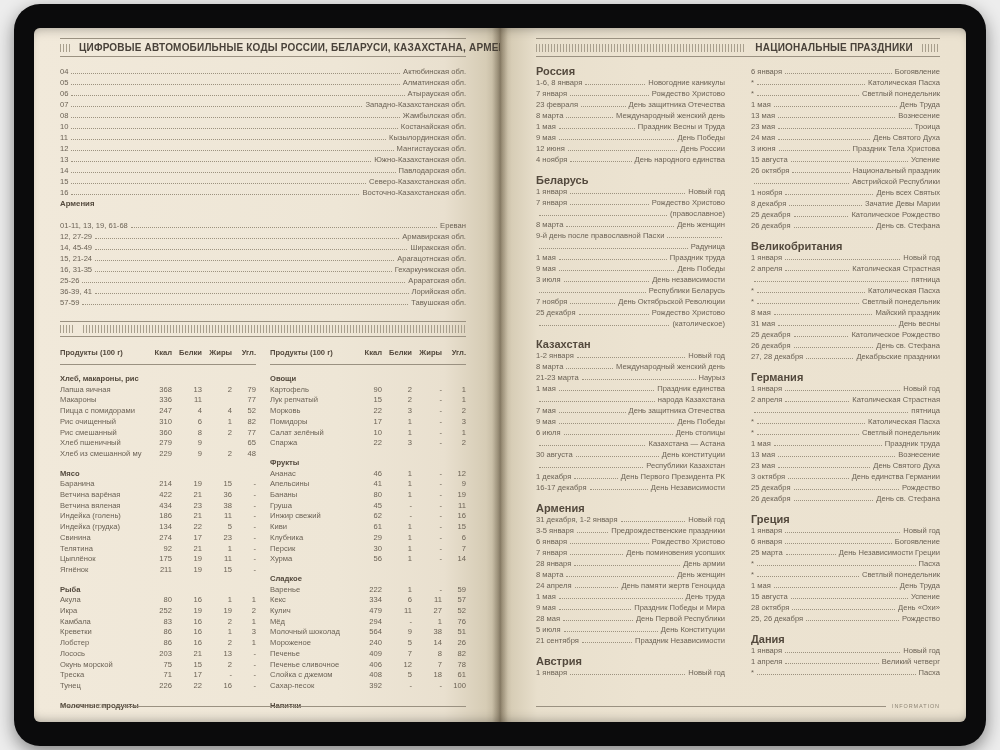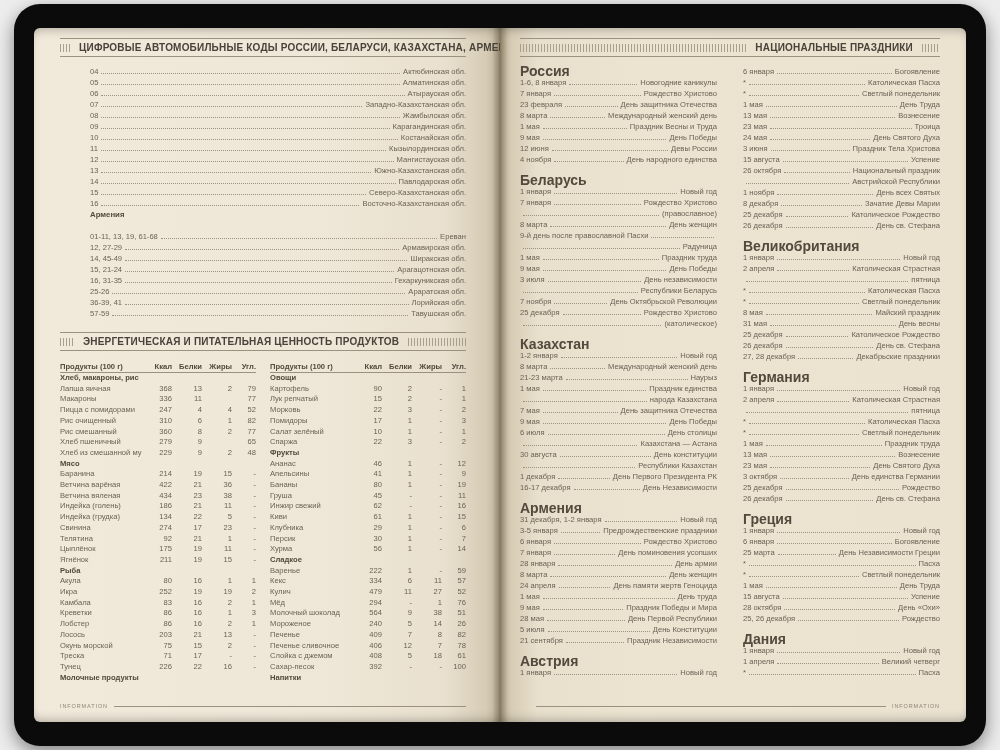--- a/index.html
+++ b/index.html
@@ -25,21 +25,21 @@
     border-radius:0 6px 6px 0;
     box-shadow:inset 0 8px 12px -8px rgba(0,0,0,.35), inset 0 -8px 12px -8px rgba(0,0,0,.35);
   }
   .gutter{
     position:absolute;left:50%;top:0;bottom:0;width:16px;transform:translateX(-50%);
     background:linear-gradient(90deg,transparent,rgba(70,58,38,.28) 40%,rgba(70,58,38,.4) 50%,rgba(70,58,38,.24) 62%,transparent);
     pointer-events:none;z-index:5;
   }
   .content{position:absolute;inset:0;box-sizing:border-box;}
   .page-left .content{padding:10px 34px 0 26px;}
-  .page-right .content{padding:10px 26px 0 20px;}
+  .page-right .content{padding:10px 26px 0 36px;}
 
   
   .sec-header{
     display:flex;align-items:center;gap:9px;
     border-top:1px solid #90877634;border-top:1px solid #9a9181;
     border-bottom:1px solid #9a9181;
     padding:3px 0;margin-bottom:9px;
   }
   .sec-title{
     margin:0;font-size:10px;font-weight:700;color:#49423a;
@@ -53,43 +53,43 @@
   .hatch.fixed-sm{flex:0 0 14px;}
   .hatch.fixed-end{flex:0 0 18px;}
 
   
   .dot-row{display:flex;align-items:baseline;font-size:7.6px;line-height:11px;color:#6b6255;}
   .dot-row .leader{flex:1;border-bottom:1px dotted #9c927f;margin:0 3px 2px;min-width:6px;}
   .dot-row .lhs{white-space:nowrap;}
   .dot-row .rhs{white-space:nowrap;text-align:right;}
 
   
-  .codes-grid{display:flex;gap:14px;margin-left:30px;}
+  .codes-grid{display:flex;gap:14px;}
   .codes-col{flex:1;min-width:0;}
   .codes-country{font-size:7.8px;line-height:11px;font-weight:700;color:#53493d;margin-bottom:11px;}
   .codes-country:empty{display:none;}
 
   
   .nutrition{margin-top:13px;}
   .nutri-grid{display:flex;gap:14px;}
   .nutri-table{flex:1;min-width:0;}
   .nutri-head{display:flex;align-items:flex-start;font-size:7.6px;line-height:10px;font-weight:700;color:#53493d;
-    padding:2px 0 0;border-bottom:1px solid #9a9181;}
+    padding:2px 0 6px;border-bottom:1px solid #9a9181;}
   .nutri-row{display:flex;align-items:flex-end;font-size:7.6px;line-height:10.7px;color:#6b6255;}
   .n-name{flex:1;white-space:nowrap;overflow:hidden;}
   .n-col{flex:0 0 30px;text-align:right;white-space:nowrap;}
   .n-col.last{flex-basis:24px;}
-  .nutri-group{}
+  .nutri-group{margin-top:9px;}
   .group-name{font-size:7.6px;line-height:10.7px;font-weight:700;color:#53493d;}
 
   
   .holiday-grid{display:flex;gap:26px;}
   .holiday-col{flex:1;min-width:0;}
   .holiday-section{margin-bottom:10px;}
-  .holiday-country{font-size:14px;line-height:11px;font-weight:700;color:#53493d;}
+  .holiday-country{font-size:11px;line-height:11px;font-weight:700;color:#53493d;}
   .holiday-country:empty{display:none;}
 
   
   .page-footer{
     position:absolute;bottom:13px;display:flex;align-items:center;gap:6px;
     font-size:5.5px;letter-spacing:.9px;color:#8d8474;
   }
   .page-left .page-footer{left:26px;right:34px;}
   .page-right .page-footer{left:36px;right:26px;}
   .foot-rule{flex:1;border-top:1px solid #9a9181;}
@@ -136,25 +136,20 @@
                         <span class="lhs">07</span>
                         <span class="leader"></span>
                         <span class="rhs">Западно-Казахстанская обл.</span>
                       </div>
                     <div class="dot-row">
                         <span class="lhs">08</span>
                         <span class="leader"></span>
                         <span class="rhs">Жамбылская обл.</span>
                       </div>
                     <div class="dot-row">
-                        <span class="lhs">09</span>
-                        <span class="leader"></span>
-                        <span class="rhs">Карагандинская обл.</span>
-                      </div>
-                    <div class="dot-row">
                         <span class="lhs">10</span>
                         <span class="leader"></span>
                         <span class="rhs">Костанайская обл.</span>
                       </div>
                     <div class="dot-row">
                         <span class="lhs">11</span>
                         <span class="leader"></span>
                         <span class="rhs">Кызылординская обл.</span>
                       </div>
                     <div class="dot-row">
@@ -230,21 +225,20 @@
                       </div>
                   </div>
                 </div>
               </div>
           </div>
         </section>
 
         <section class="nutrition">
           <div class="sec-header">
             <span class="hatch fixed-sm"></span>
-            <h1 class="sec-title">ЭНЕРГЕТИЧЕСКАЯ И ПИТАТЕЛЬНАЯ ЦЕННОСТЬ ПРОДУКТОВ</h1>
             <span class="hatch flex"></span>
           </div>
           <div class="nutri-grid">
 
           <div class="nutri-table">
                 <div class="nutri-head">
                   <span class="n-name">Продукты (100 г)</span>
                   <span class="n-col">Ккал</span>
                   <span class="n-col">Белки</span>
                   <span class="n-col">Жиры</span>
@@ -716,21 +710,21 @@
                             <span class="rhs">Праздник Весны и Труда</span>
                           </div>
                       <div class="dot-row">
                             <span class="lhs">9 мая</span>
                             <span class="leader"></span>
                             <span class="rhs">День Победы</span>
                           </div>
                       <div class="dot-row">
                             <span class="lhs">12 июня</span>
                             <span class="leader"></span>
-                            <span class="rhs">Девы России</span>
+                            <span class="rhs">День России</span>
                           </div>
                       <div class="dot-row">
                             <span class="lhs">4 ноября</span>
                             <span class="leader"></span>
                             <span class="rhs">День народного единства</span>
                           </div>
                     </div>
                     </div>
                   <div class="holiday-section">
                       <div class="holiday-country">Беларусь</div>

